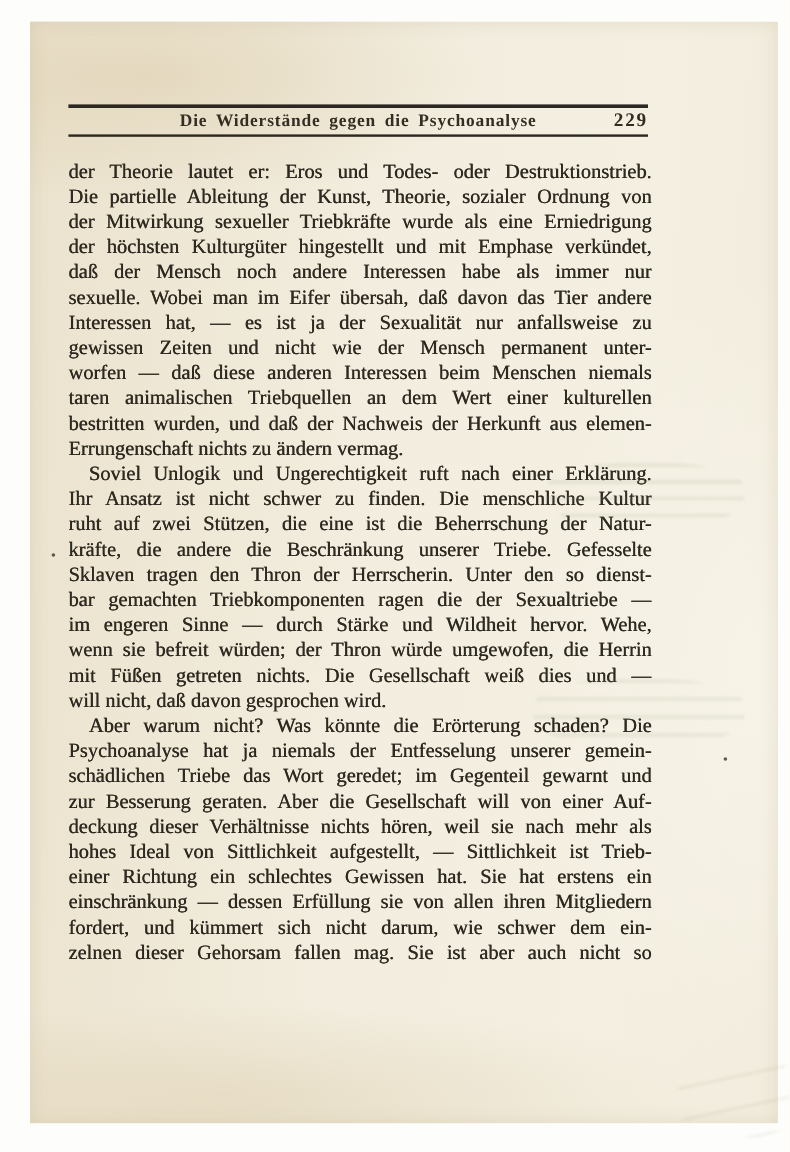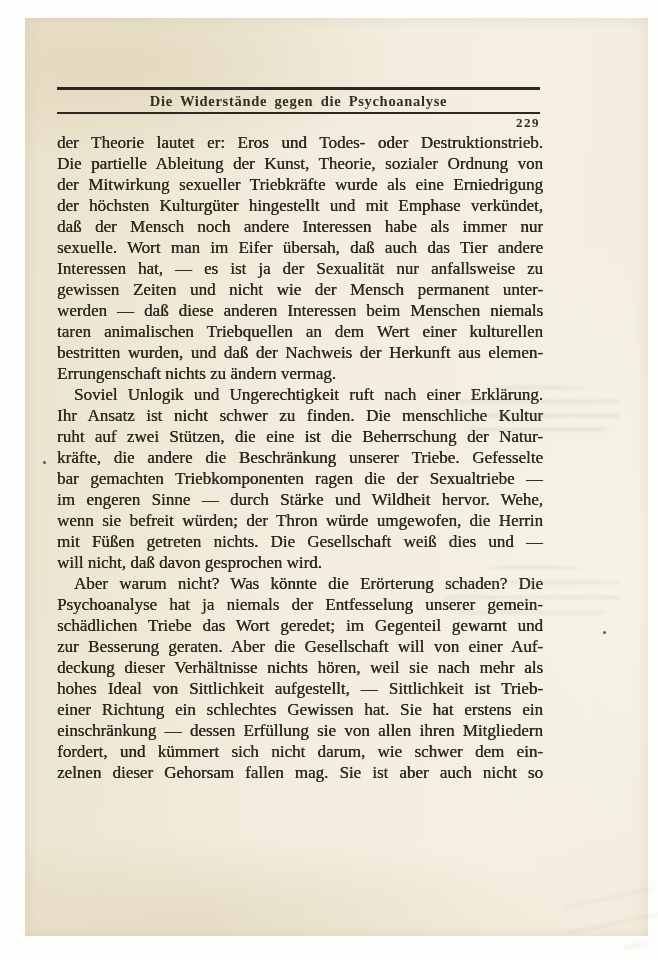--- a/index.html
+++ b/index.html
@@ -53,26 +53,25 @@
     font-weight: bold;
     letter-spacing: 0.7px;
     word-spacing: 3px;
     line-height: 20px;
     color: #332d23;
   }
   .page-number {
     position: absolute;
     right: 0;
     top: 0;
-    font-size: 13px;
+    font-size: 16px;
     font-weight: bold;
     letter-spacing: 1.5px;
     line-height: 20px;
     color: #332d23;
-    margin-top: 22px;
   }
   .text-block {
     position: absolute;
     left: 32px;
     top: 114px;
     width: 486px;
     color: #2f2a21;
     font-size: 17px;
     text-shadow: 0.3px 0 0 currentColor;
   }
@@ -129,33 +128,34 @@
     </div>
     <div class="rule rule-bottom"></div>
 
     <div class="text-block">
         <div class="paragraph">
           <div class="line">der Theorie lautet er: Eros und Todes- oder Destruktionstrieb.</div>
           <div class="line">Die partielle Ableitung der Kunst, Theorie, sozialer Ordnung von</div>
           <div class="line">der Mitwirkung sexueller Triebkräfte wurde als eine Erniedrigung</div>
           <div class="line">der höchsten Kulturgüter hingestellt und mit Emphase verkündet,</div>
           <div class="line">daß der Mensch noch andere Interessen habe als immer nur</div>
-          <div class="line">sexuelle. Wort man im Eifer übersah, daß auch das Tier andere</div>
+          <div class="line">sexuelle. Wobei man im Eifer übersah, daß davon das Tier andere</div>
           <div class="line">Interessen hat, — es ist ja der Sexualität nur anfallsweise zu</div>
           <div class="line">gewissen Zeiten und nicht wie der Mensch permanent unter-</div>
-          <div class="line">werden — daß diese anderen Interessen beim Menschen niemals</div>
+          <div class="line">worfen — daß diese anderen Interessen beim Menschen niemals</div>
           <div class="line">taren animalischen Triebquellen an dem Wert einer kulturellen</div>
           <div class="line">bestritten wurden, und daß der Nachweis der Herkunft aus elemen-</div>
           <div class="line short">Errungenschaft nichts zu ändern vermag.</div>
         </div>
         <div class="paragraph">
           <div class="line indent">Soviel Unlogik und Ungerechtigkeit ruft nach einer Erklärung.</div>
           <div class="line">Ihr Ansatz ist nicht schwer zu finden. Die menschliche Kultur</div>
           <div class="line">ruht auf zwei Stützen, die eine ist die Beherrschung der Natur-</div>
           <div class="line">kräfte, die andere die Beschränkung unserer Triebe. Gefesselte</div>
+          <div class="line">Sklaven tragen den Thron der Herrscherin. Unter den so dienst-</div>
           <div class="line">bar gemachten Triebkomponenten ragen die der Sexualtriebe —</div>
           <div class="line">im engeren Sinne — durch Stärke und Wildheit hervor. Wehe,</div>
           <div class="line">wenn sie befreit würden; der Thron würde umgewofen, die Herrin</div>
           <div class="line">mit Füßen getreten nichts. Die Gesellschaft weiß dies und —</div>
           <div class="line short">will nicht, daß davon gesprochen wird.</div>
         </div>
         <div class="paragraph">
           <div class="line indent">Aber warum nicht? Was könnte die Erörterung schaden? Die</div>
           <div class="line">Psychoanalyse hat ja niemals der Entfesselung unserer gemein-</div>
           <div class="line">schädlichen Triebe das Wort geredet; im Gegenteil gewarnt und</div>

